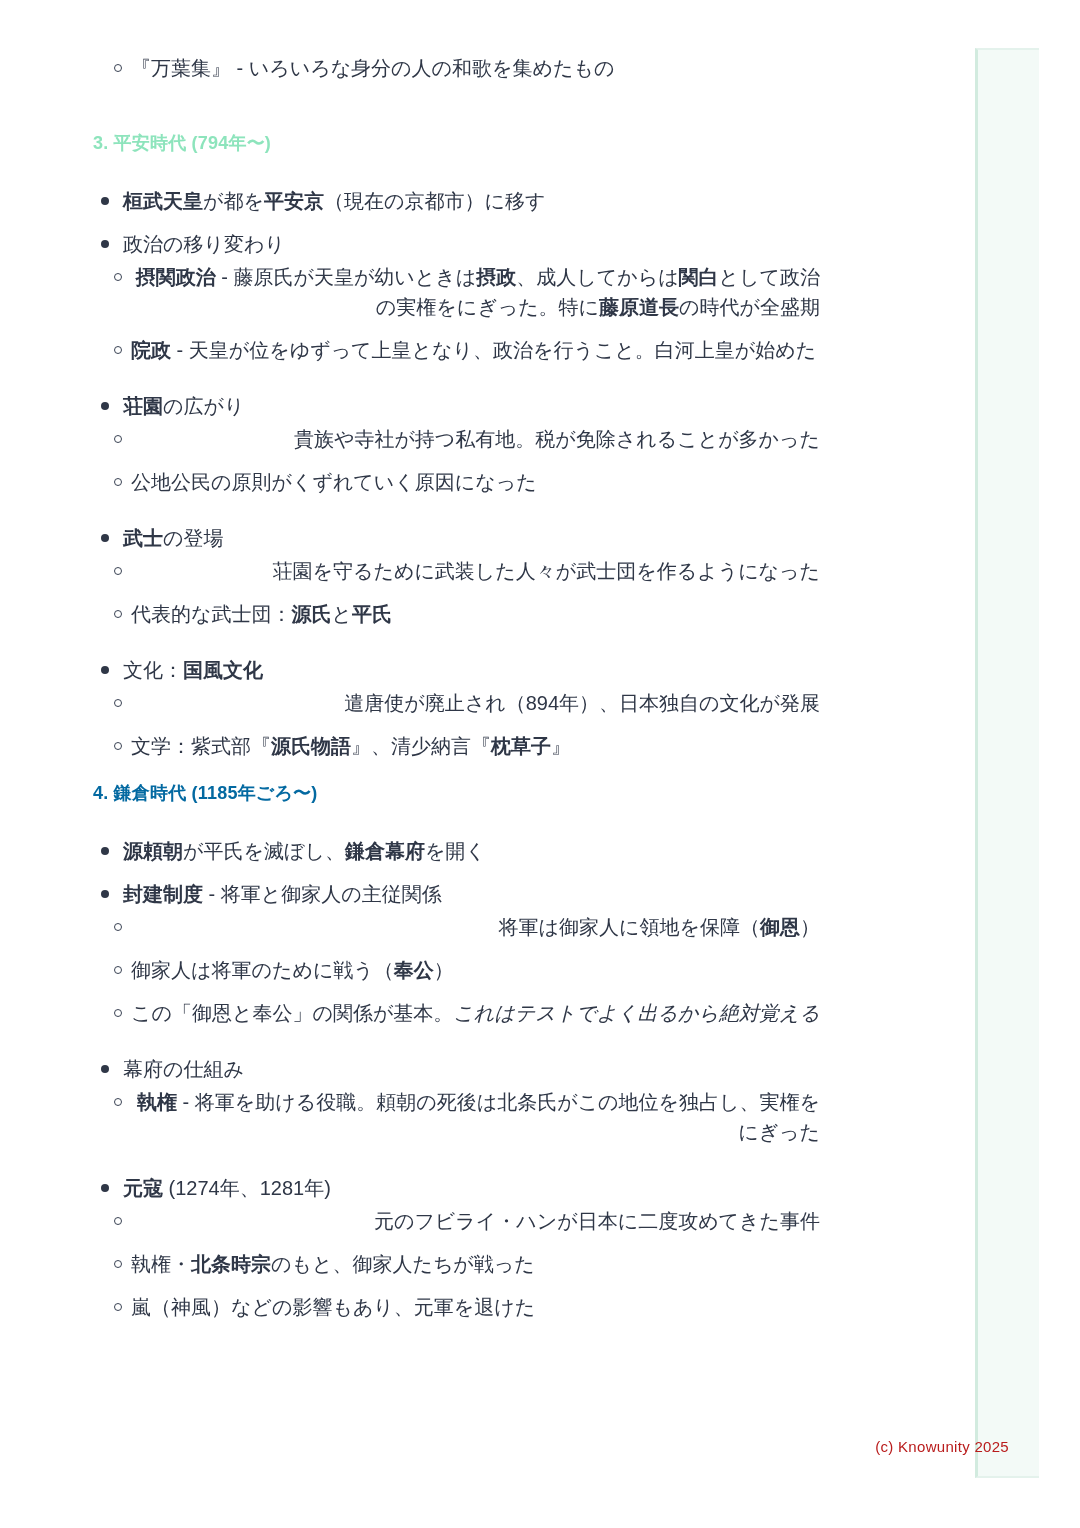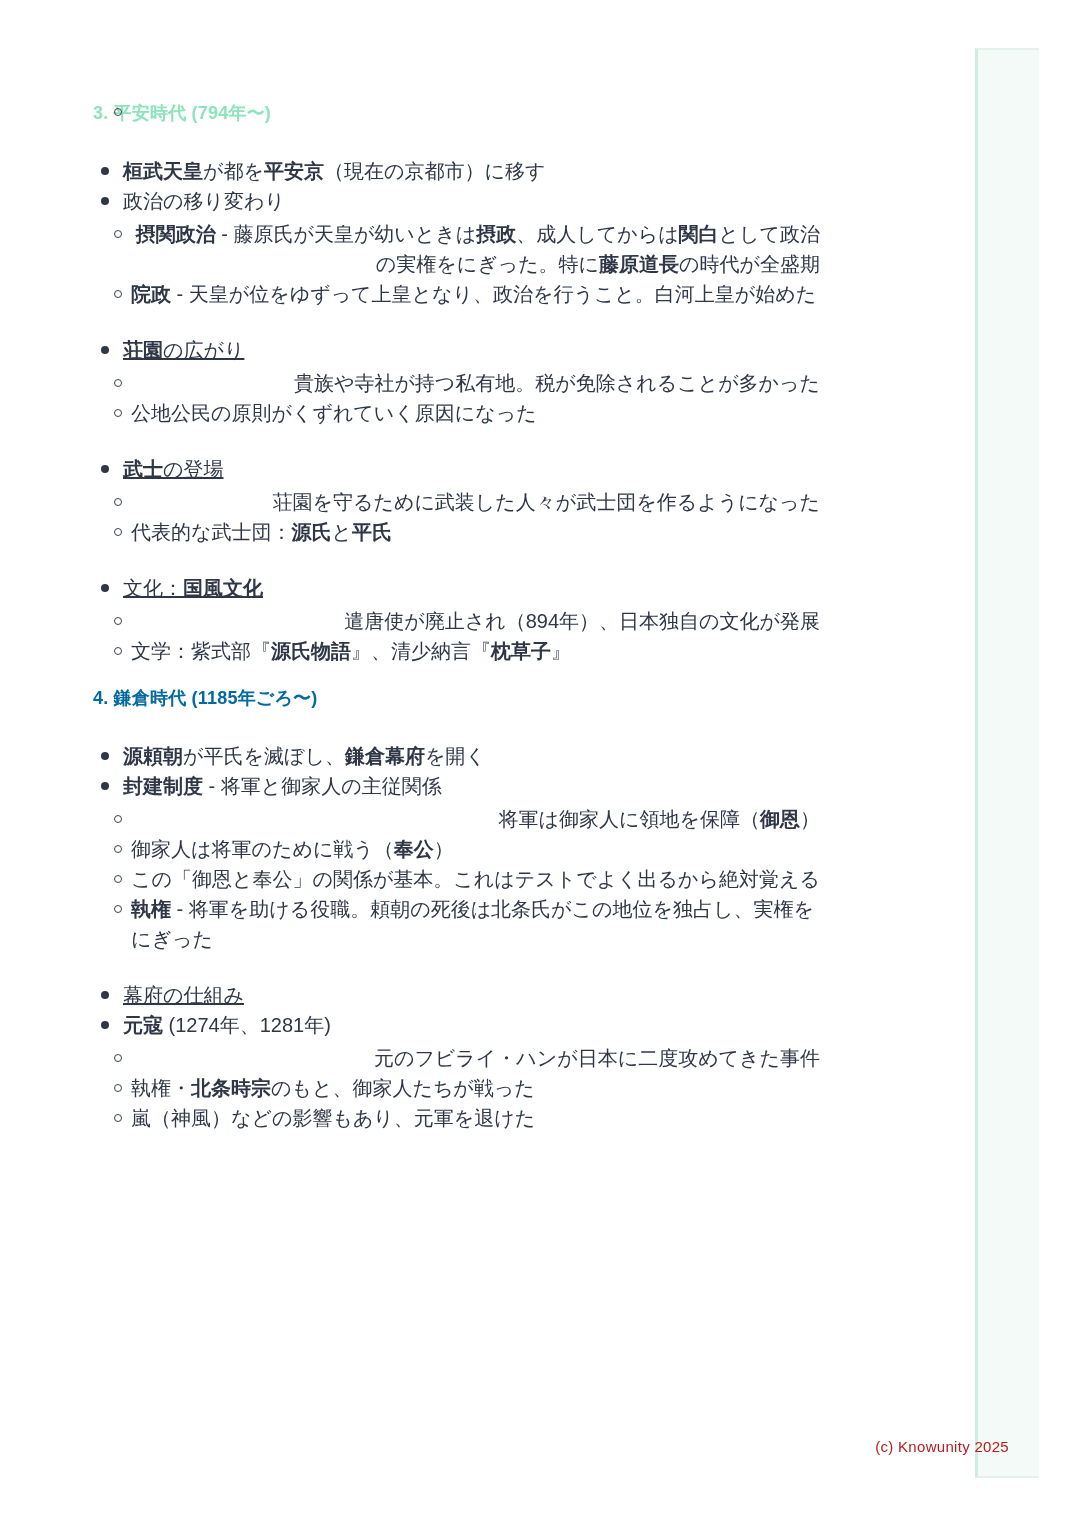--- a/index.html
+++ b/index.html
@@ -37,57 +37,58 @@
     line-height: 32px;
     font-weight: 700;
     margin: 44px 0 27px 0;
     letter-spacing: 0.2px;
   }
   .list { margin: 0; padding: 0; }
   .item {
     position: relative;
     font-size: 20px;
     line-height: 30px;
+    margin-top: 13px;
   }
   .list .item:first-child { margin-top: 0; }
   .item.lv1 + .item.lv2 { margin-top: 3px; text-align: right; }
-  .item.lv2 + .item.lv1 { margin-top: 26px; text-decoration: underline; }
+  .item.lv2 + .item.lv1 { margin-top: 26px; }
   .item.lv1 { padding-left: 30px; }
   .item.lv2 { padding-left: 38px; }
   .marker {
     position: absolute;
     top: 11px;
     width: 8px;
     height: 8px;
     border-radius: 50%;
     box-sizing: border-box;
   }
   .lv1 > .marker { left: 8px; background: #2f3747; }
   .lv2 > .marker { left: 21px; border: 1.7px solid #3a4354; background: transparent; }
   .run-b { font-weight: 700; }
-  .run-i { }
+  .run-i { font-style: italic; }
   .footer {
     position: absolute;
     top: 1437px;
     right: 71px;
     font-size: 15px;
     line-height: 20px;
     z-index: 3;
     letter-spacing: 0.3px;
   }
 </style>
 </head>
 <body style="color: rgb(47, 55, 71); background: rgb(255, 255, 255);">
 
 <div class="side-bar" style="background: rgb(243, 250, 247); border-left-color: rgb(210, 235, 223);"></div>
 
 <main class="doc">
   <div id="notes-content">
       <div class="list">
-        <div class="item lv2"><span class="marker"></span></div>
+        <div class="item lv2"><span class="marker"></span><span class="">『万葉集』 - いろいろな身分の人の和歌を集めたもの</span></div>
       </div>
       <h2 class="section-heading" style="color: rgb(141, 228, 188);">3. 平安時代 (794年〜)</h2>
       <div class="list">
         <div class="item lv1"><span class="marker"></span><span class="run-b">桓武天皇</span><span class="">が都を</span><span class="run-b">平安京</span><span class="">（現在の京都市）に移す</span></div>
         <div class="item lv1"><span class="marker"></span><span class="">政治の移り変わり</span></div>
         <div class="item lv2"><span class="marker"></span><span class="run-b">摂関政治</span><span class=""> - 藤原氏が天皇が幼いときは</span><span class="run-b">摂政</span><span class="">、成人してからは</span><span class="run-b">関白</span><span class="">として政治の実権をにぎった。特に</span><span class="run-b">藤原道長</span><span class="">の時代が全盛期</span></div>
         <div class="item lv2"><span class="marker"></span><span class="run-b">院政</span><span class=""> - 天皇が位をゆずって上皇となり、政治を行うこと。白河上皇が始めた</span></div>
         <div class="item lv1"><span class="marker"></span><span class="run-b">荘園</span><span class="">の広がり</span></div>
         <div class="item lv2"><span class="marker"></span><span class="">貴族や寺社が持つ私有地。税が免除されることが多かった</span></div>
         <div class="item lv2"><span class="marker"></span><span class="">公地公民の原則がくずれていく原因になった</span></div>
@@ -98,22 +99,22 @@
         <div class="item lv2"><span class="marker"></span><span class="">遣唐使が廃止され（894年）、日本独自の文化が発展</span></div>
         <div class="item lv2"><span class="marker"></span><span class="">文学：紫式部『</span><span class="run-b">源氏物語</span><span class="">』、清少納言『</span><span class="run-b">枕草子</span><span class="">』</span></div>
       </div>
       <h2 class="section-heading" style="color: #0369a1; margin-top: 16px;">4. 鎌倉時代 (1185年ごろ〜)</h2>
       <div class="list">
         <div class="item lv1"><span class="marker"></span><span class="run-b">源頼朝</span><span class="">が平氏を滅ぼし、</span><span class="run-b">鎌倉幕府</span><span class="">を開く</span></div>
         <div class="item lv1"><span class="marker"></span><span class="run-b">封建制度</span><span class=""> - 将軍と御家人の主従関係</span></div>
         <div class="item lv2"><span class="marker"></span><span class="">将軍は御家人に領地を保障（</span><span class="run-b">御恩</span><span class="">）</span></div>
         <div class="item lv2"><span class="marker"></span><span class="">御家人は将軍のために戦う（</span><span class="run-b">奉公</span><span class="">）</span></div>
         <div class="item lv2"><span class="marker"></span><span class="">この「御恩と奉公」の関係が基本。</span><span class=" run-i">これはテストでよく出るから絶対覚える</span></div>
+        <div class="item lv1"><span class="marker"></span><span class="">幕府の仕組み</span></div>
         <div class="item lv2"><span class="marker"></span><span class="run-b">執権</span><span class=""> - 将軍を助ける役職。頼朝の死後は北条氏がこの地位を独占し、実権をにぎった</span></div>
-        <div class="item lv1"><span class="marker"></span><span class="">幕府の仕組み</span></div>
         <div class="item lv1"><span class="marker"></span><span class="run-b">元寇</span><span class=""> (1274年、1281年)</span></div>
         <div class="item lv2"><span class="marker"></span><span class="">元のフビライ・ハンが日本に二度攻めてきた事件</span></div>
         <div class="item lv2"><span class="marker"></span><span class="">執権・</span><span class="run-b">北条時宗</span><span class="">のもと、御家人たちが戦った</span></div>
         <div class="item lv2"><span class="marker"></span><span class="">嵐（神風）などの影響もあり、元軍を退けた</span></div>
       </div>
     </div>
 </main>
 
 <div class="footer" style="color: #b91c1c;">(c) Knowunity 2025</div>
 

